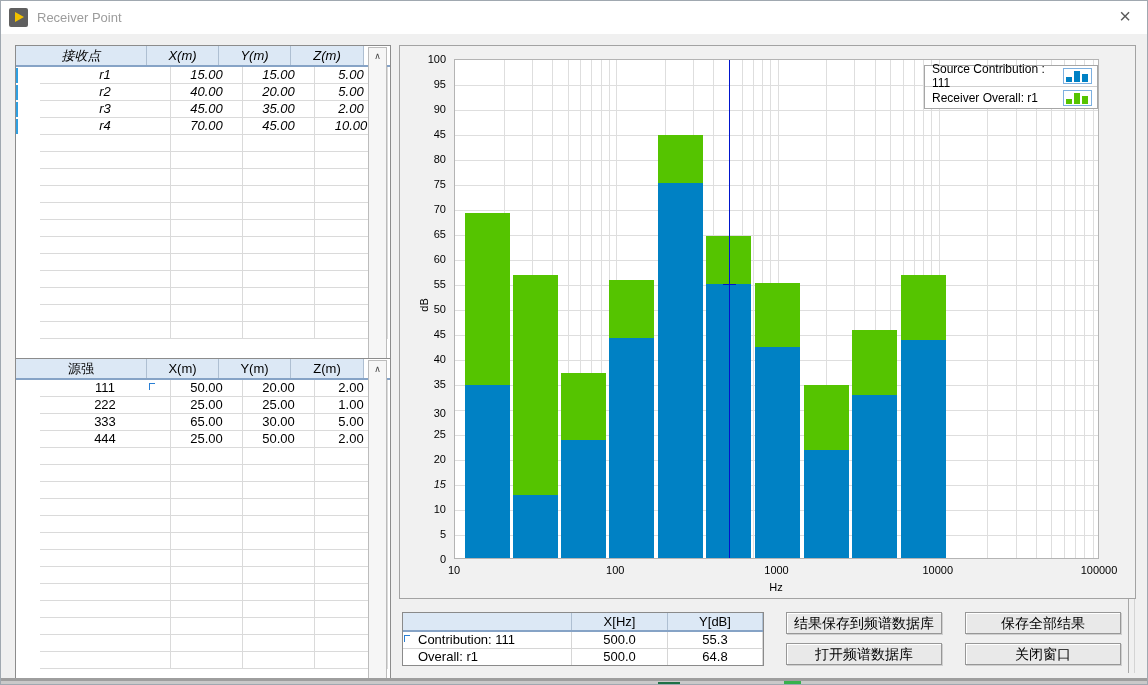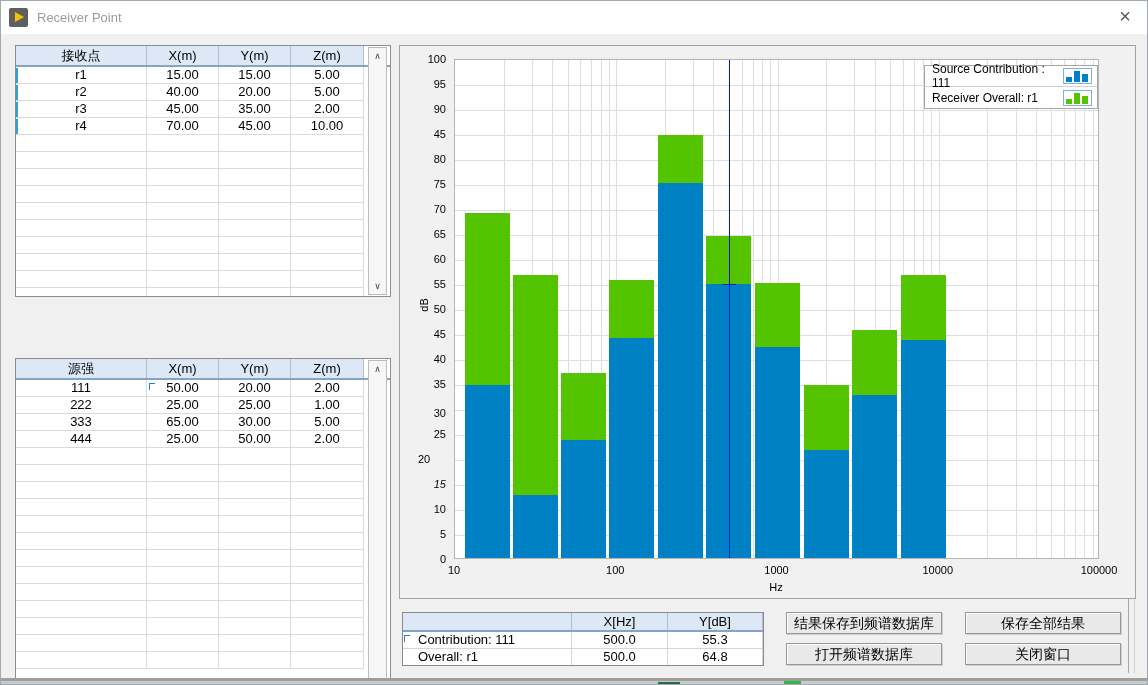--- a/index.html
+++ b/index.html
@@ -11,26 +11,26 @@
   .titlebar { position:absolute; left:0; top:0; width:1148px; height:33px; background:#ffffff; }
   .vi-icon { position:absolute; left:8px; top:7px; width:19px; height:19px; background:#5f5f5f; border-radius:2px; }
   .vi-icon .tri { position:absolute; left:6px; top:4px; width:0; height:0; border-left:9px solid #f2c200; border-top:5.5px solid transparent; border-bottom:5.5px solid transparent; }
   .title { position:absolute; left:36px; top:0; height:33px; line-height:33px; font-size:13px; color:#9c9c9c; }
   .close { position:absolute; right:6px; top:0; width:36px; height:33px; text-align:center; line-height:31px; font-size:20px; color:#5a5a5a; cursor:default; }
 
   .body-bg { position:absolute; left:0; top:33px; width:1148px; height:644px; background:#f0f0f0; }
 
   
   .tpanel { position:absolute; width:376px; background:#ffffff; border:1px solid #8c8c8c; overflow:hidden; }
-  #receiver-panel { left:14px; top:44px; height:252px; }
+  #receiver-panel { left:14px; top:44px; height:350px;font-style:italic; }
   #source-panel   { left:14px; top:357px; height:360px; }
   .thead { display:grid; grid-template-columns:131px 72px 72px 73px; height:21px; border-bottom:2px solid #86a3c6; }
   .hcell { background:#dce8f5; border-right:1px solid #aebfd2; text-align:center; line-height:19px; font-size:13px; color:#000; }
   .tbody {}
-  .trow { position:relative; display:grid; grid-template-columns:131px 72px 72px 73px; height:17px; }
+  .trow { position:relative; display:grid; grid-template-columns:131px 72px 72px 73px; height:17px;padding-left:24px; }
   .tcell { border-right:1px solid #dadada; border-bottom:1px solid #dadada; text-align:center; font-size:13px; line-height:16px; color:#000; overflow:hidden; }
   .rowmark { position:absolute; left:0; top:1px; width:2px; height:15px; background:#2f9fe0; }
   .selmark { position:absolute; width:6px; height:7px; border-left:1px solid #2a7fd4; border-top:1px solid #2a7fd4; }
   .vscroll { position:absolute; right:3px; top:1px; bottom:1px; width:19px; background:#f6f6f6; border:1px solid #bcbcbc; }
   .vscroll .up,.vscroll .dn { position:absolute; left:0; width:100%; height:16px; text-align:center; font-size:9px; line-height:16px; color:#444; }
   .vscroll .up { top:0; } .vscroll .dn { bottom:0; }
 
   
   .chart { position:absolute; left:398px; top:44px; width:737px; height:554px; background:#f1f1f1; border:1px solid #a3a3a3; }
   .plot { position:absolute; left:54px; top:13px; width:645px; height:500px; background:#ffffff; border:1px solid #b4b4b4; overflow:hidden; }
@@ -322,21 +322,21 @@
       <span class="dn">∨</span>
     </div>
   </div>
 
   <div class="chart">
     <div class="yticks" id="yticks">
         <div class="ytick" style="top: 506px;">0</div>
         <div class="ytick" style="top: 481px;">5</div>
         <div class="ytick" style="top: 456px;">10</div>
         <div class="ytick" style="top: 431px; font-style: italic;">15</div>
-        <div class="ytick" style="top: 406px; text-align: center;">20</div>
+        <div class="ytick" style="top: 406px;">20</div>
         <div class="ytick" style="top: 381px;">25</div>
         <div class="ytick" style="top: 360px;">30</div>
         <div class="ytick" style="top: 331px;">35</div>
         <div class="ytick" style="top: 306px;">40</div>
         <div class="ytick" style="top: 281px;">45</div>
         <div class="ytick" style="top: 256px;">50</div>
         <div class="ytick" style="top: 231px;">55</div>
         <div class="ytick" style="top: 206px;">60</div>
         <div class="ytick" style="top: 181px;">65</div>
         <div class="ytick" style="top: 156px;">70</div>

